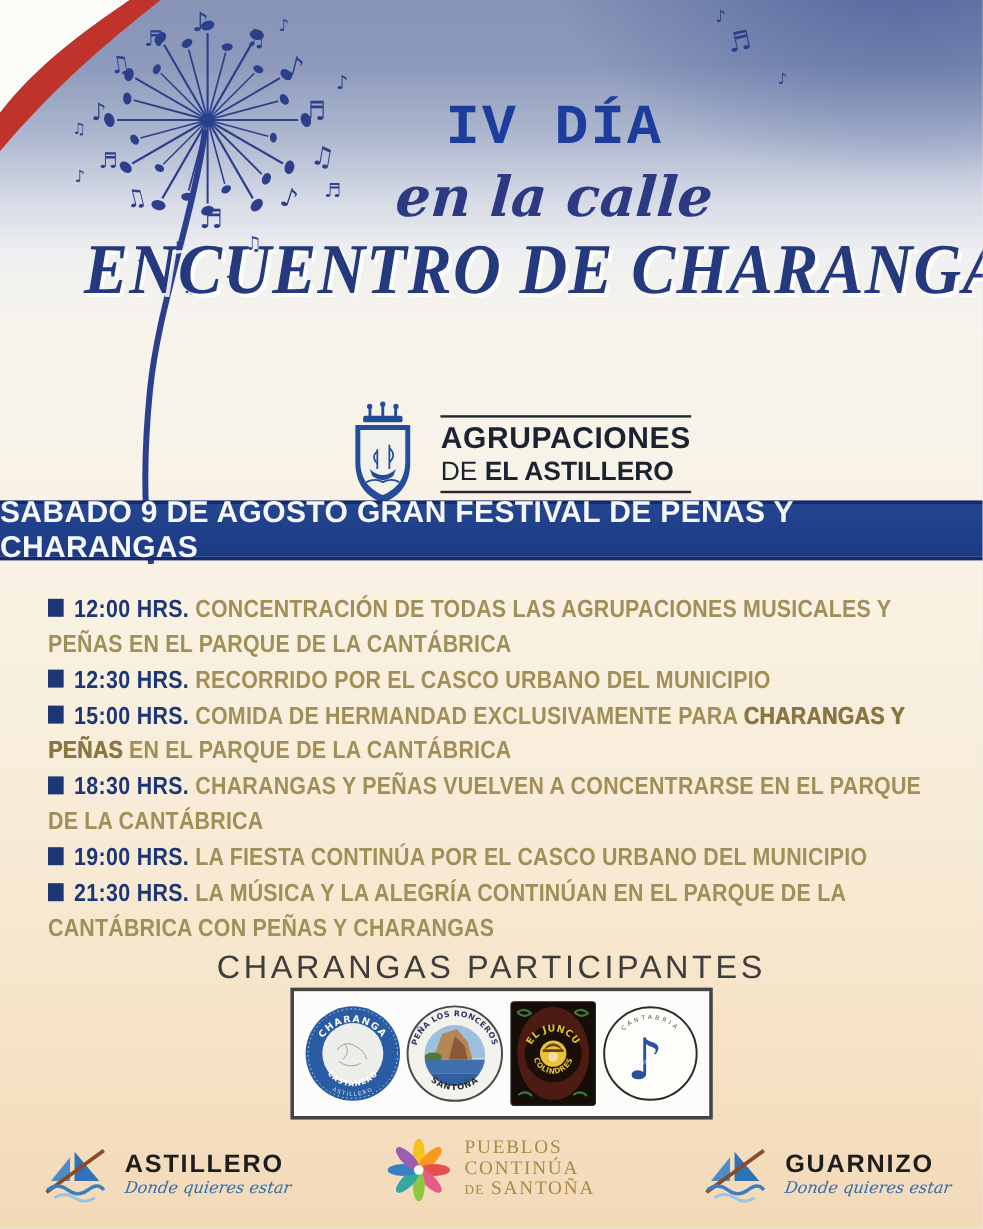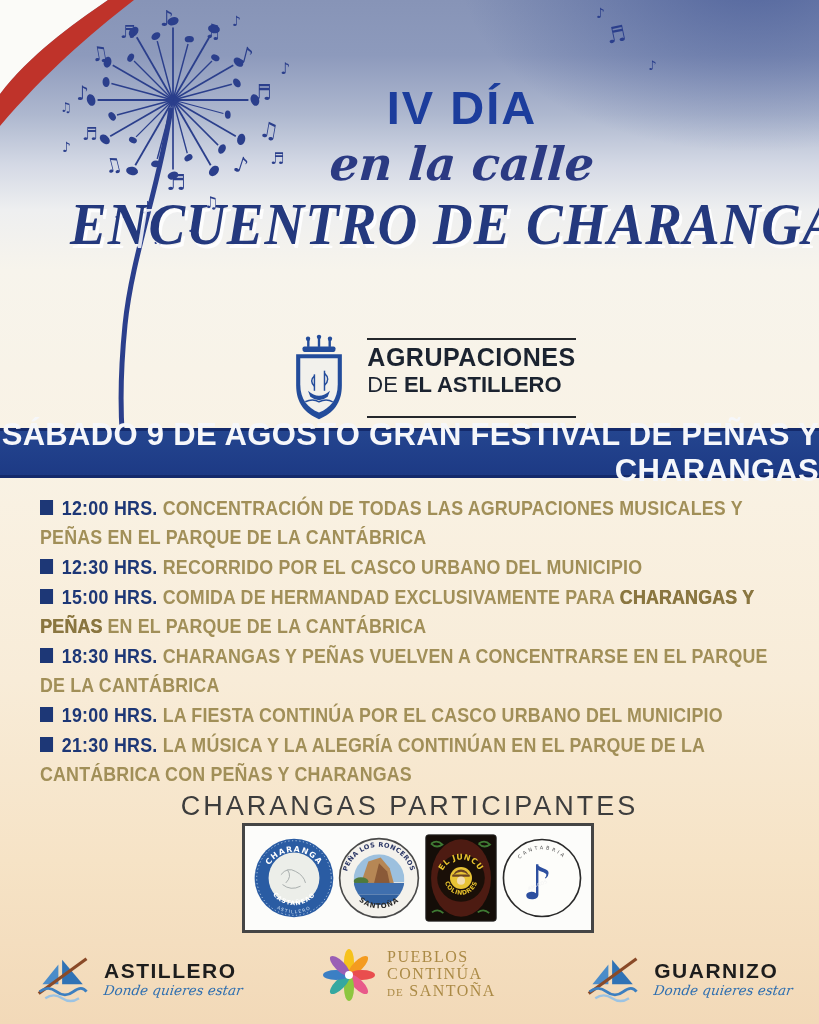--- a/index.html
+++ b/index.html
@@ -11,46 +11,46 @@
       linear-gradient(180deg,
         #8794b7 0px,#8d9abc 55px,#aeb8cf 115px,#d4d9e5 165px,
         #eeeff0 210px,#f7f4ec 270px,#f9f2e4 470px,
         #f8ecd8 680px,#f6e3c6 860px,#f2d9b8 1024px);
   }
   .abs{position:absolute;}
   svg text{font-family:"DejaVu Sans",sans-serif;}
 
   
   .titles{position:absolute;top:82px;left:112px;width:700px;text-align:center;z-index:3;}
-  .t1{font-family:Liberation Sans, sans-serif;font-weight:bold;font-size:47px;line-height:52px;
+  .t1{font-family:Liberation Mono, monospace;font-weight:bold;font-size:47px;line-height:52px;
       color:#1c3d9c;letter-spacing:2px;}
   .t2{font-family:"DejaVu Sans",sans-serif;font-weight:bold;font-size:47px;line-height:54px;
       color:#1c3d9c;letter-spacing:1px;}
   .t-script{font-family:"DejaVu Serif",serif;font-style:italic;font-weight:bold;font-size:46px;
       line-height:60px;color:#2b3a83;transform:skewX(-4deg);}
   .t-main{font-family:"Liberation Serif",serif;font-style:italic;font-weight:bold;font-size:55px;
       line-height:62px;color:#24397e;letter-spacing:1px;margin-left:-42px;white-space:nowrap;
       transform:scaleY(1.08);text-shadow:3px 3px 0 rgba(255,255,255,.85);}
 
   
   .org{position:absolute;top:332px;left:0;width:100%;display:flex;justify-content:center;
        align-items:center;gap:16px;transform:translateX(22px);z-index:3;}
   .org-text{color:#1b2330;}
   .org-text .rule{height:2px;background:#24272b;}
   .org-l1{font-size:25px;font-weight:bold;letter-spacing:.5px;padding:3px 0 0;}
-  .org-l2{font-size:22px;padding:0 0 18px;}
+  .org-l2{font-size:22px;padding:0 0 3px;}
   .org-l2 .pre{font-weight:normal;margin-right:6px;}
   .org-l2 b{font-weight:bold;}
 
   
-  .banner{position:absolute;top:428px;left:0;width:819px;height:44px;
+  .banner{position:absolute;top:417px;left:0;width:819px;height:44px;
     background:linear-gradient(180deg,#24458f,#1d3a85);
     border-top:3px solid #142a6b;border-bottom:3px solid #142a6b;
-    color:#f6f7fa;font-weight:bold;font-size:31px;letter-spacing:.3px;
-    display:flex;align-items:center;justify-content:center;z-index:3;text-align:right;}
+    color:#f6f7fa;font-weight:bold;font-size:25px;letter-spacing:.3px;
+    display:flex;align-items:center;justify-content:center;z-index:3;}
 
   
   .schedule{position:absolute;top:493px;left:40px;width:852px;
     transform:scaleX(.87);transform-origin:left top;z-index:3;}
   .s-item{font-size:20.5px;line-height:29px;margin-bottom:1px;}
   .bullet{display:inline-block;width:15px;height:15px;background:#1d3776;margin-right:10px;}
   .time{font-weight:bold;color:#1d3776;letter-spacing:.3px;margin-right:6px;}
   .desc{font-weight:bold;color:#a18f58;letter-spacing:.2px;}
   .desc-b{color:#8a7640;text-shadow:.6px 0 0 #8a7640;}
 

